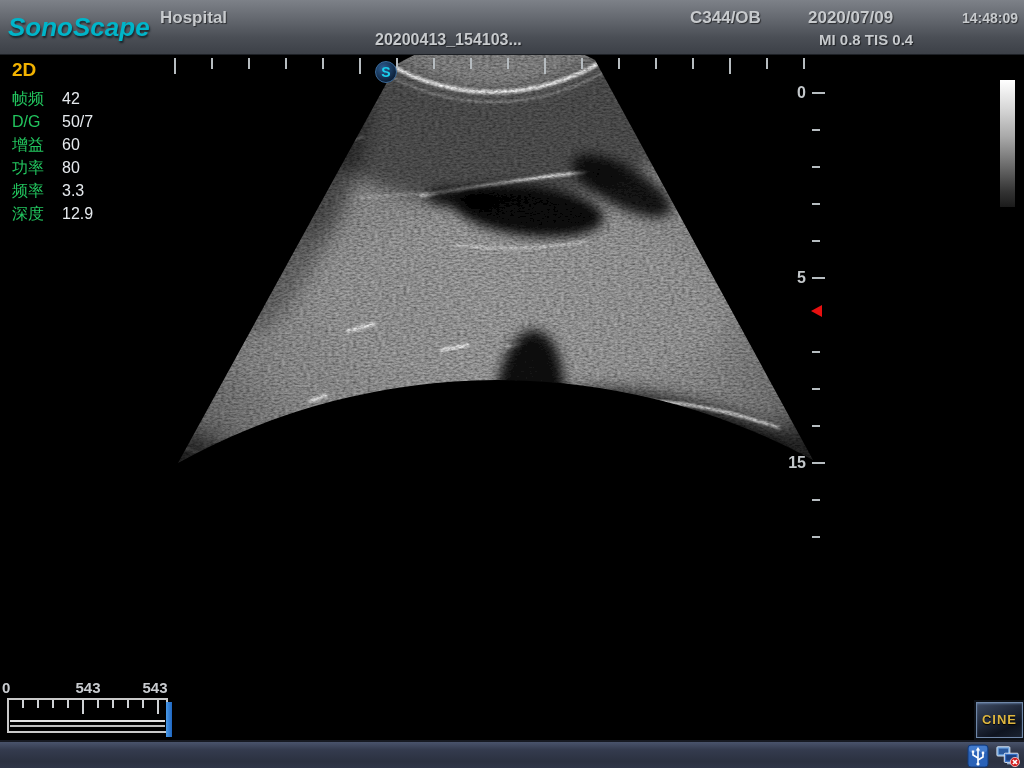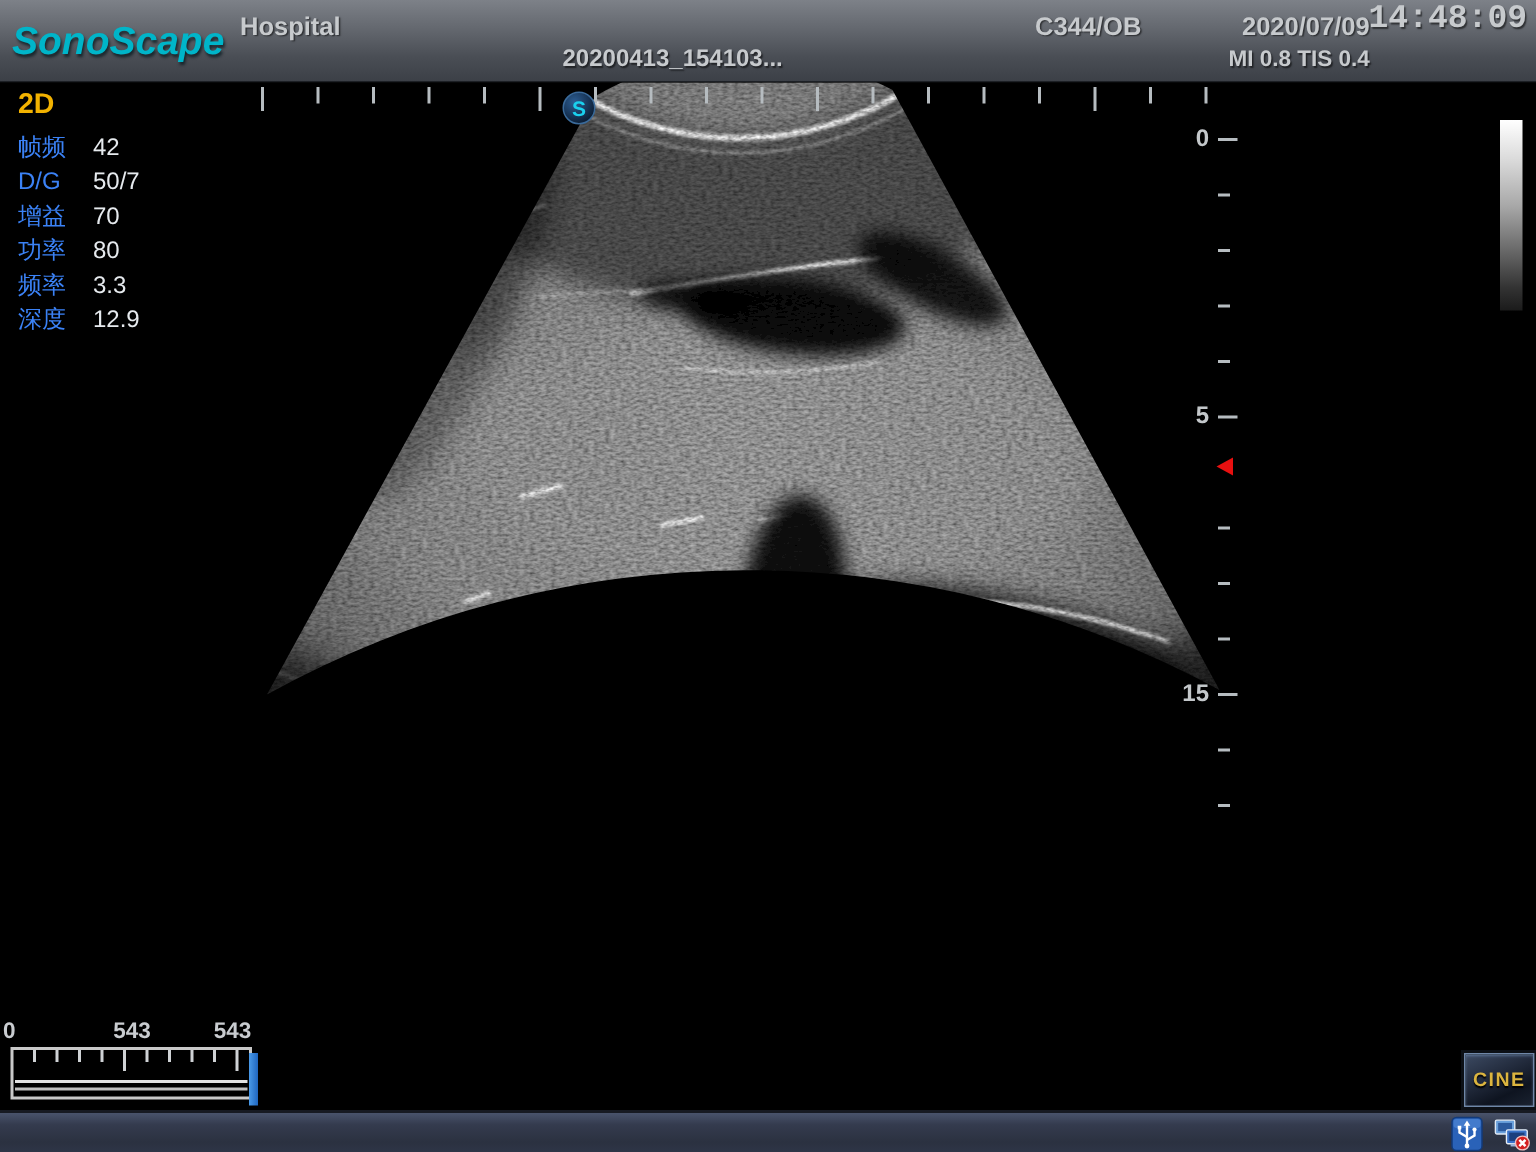--- a/index.html
+++ b/index.html
@@ -10,34 +10,34 @@
   
   .topbar{position:absolute;left:0;top:0;width:1024px;height:55px;
           background:linear-gradient(180deg,#7d8188 0%,#64686f 35%,#4a4e55 70%,#3c4047 100%);
           border-bottom:1px solid #1d2025;}
   .topbar span{position:absolute;color:#c7cacd;font-weight:bold;text-shadow:1px 1px 1px rgba(0,0,0,.55);white-space:nowrap;}
   .logo{left:8px;top:12px;font-size:26px;font-style:italic;color:#00b5c9 !important;
         letter-spacing:0px;text-shadow:1px 2px 2px rgba(0,20,25,.7) !important;}
   .hospital{left:160px;top:8px;font-size:17px;}
   .examid{left:375px;top:31px;font-size:16px;}
   .probe{left:690px;top:8px;font-size:17px;}
-  .date{left:808px;top:8px;font-size:17px;margin-left:20px;}
-  .time{right:6px;top:0;font-size:22px;font-family:Liberation Mono, monospace;}
+  .date{left:808px;top:8px;font-size:17px;}
+  .time{right:6px;top:10px;font-size:14px;}
   .mitis{left:819px;top:31px;font-size:15px;}
 
   
   .main{position:absolute;left:0;top:55px;width:1024px;height:685px;background:#000;}
   .fan-svg{position:absolute;left:0;top:0;}
   .overlay{position:absolute;inset:0;pointer-events:none;}
 
   
   .params{position:absolute;left:12px;top:3px;}
   .mode{color:#f2b200;font-size:19px;font-weight:bold;line-height:24px;margin-bottom:5px;}
   .prow{display:flex;font-size:16px;line-height:23px;}
-  .plabel{width:50px;color:#3b82f6;}
+  .plabel{width:50px;color:#22c55e;}
   .pvalue{color:#e6eaee;font-family:Liberation Sans, sans-serif;}
 
   
   .depth-label{position:absolute;width:36px;text-align:right;left:770px;color:#c3c7ca;
                font-size:16px;font-weight:600;line-height:18px;}
   .focus-marker{position:absolute;left:811px;top:250px;width:0;height:0;
                 border-top:6px solid transparent;border-bottom:6px solid transparent;
                 border-right:11px solid #e81010;}
   .grayscale-bar{position:absolute;left:1000px;top:25px;width:15px;height:127px;
                  background:linear-gradient(180deg,#ffffff 0%,#d8d8d8 22%,#a8a8a8 45%,#6a6a6a 68%,#333333 88%,#1b1b1b 100%);}
@@ -216,21 +216,21 @@
       <div class="prow">
         <span class="plabel">帧频</span>
         <span class="pvalue">42</span>
       </div>
       <div class="prow">
         <span class="plabel">D/G</span>
         <span class="pvalue">50/7</span>
       </div>
       <div class="prow">
         <span class="plabel">增益</span>
-        <span class="pvalue">70</span>
+        <span class="pvalue">60</span>
       </div>
       <div class="prow">
         <span class="plabel">功率</span>
         <span class="pvalue">80</span>
       </div>
       <div class="prow">
         <span class="plabel">频率</span>
         <span class="pvalue">3.3</span>
       </div>
       <div class="prow">

